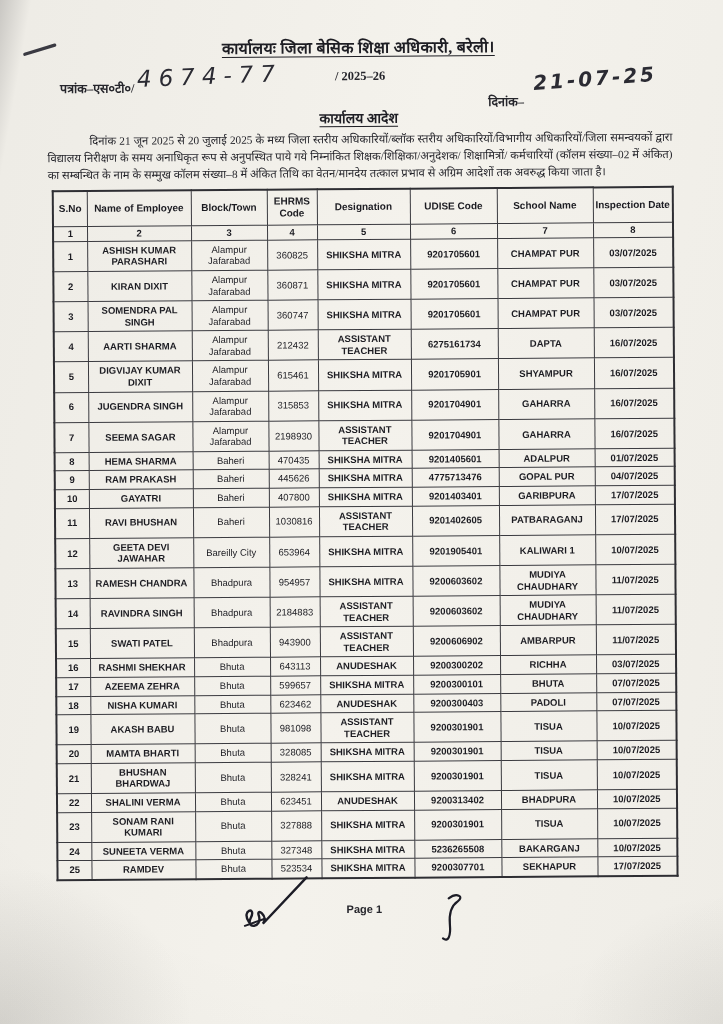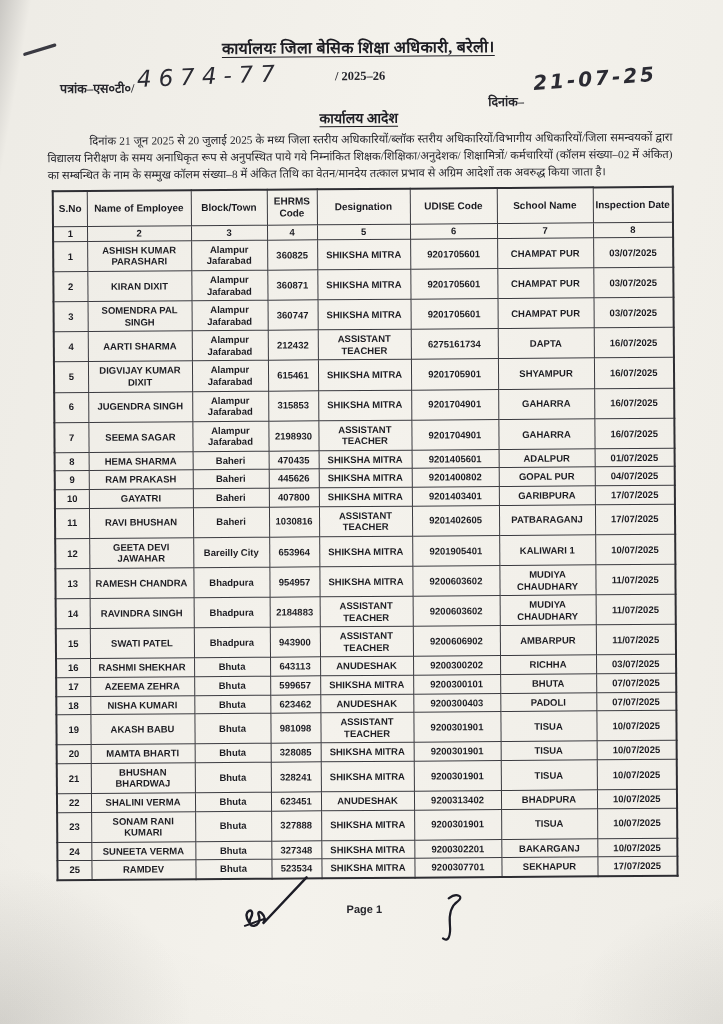--- a/index.html
+++ b/index.html
@@ -60,21 +60,21 @@
     border:2px solid #2e2e33;
   }
   table.doc th,table.doc td{
     border:1.2px solid #3b3b40;text-align:center;vertical-align:middle;
     padding:3px 2px;line-height:1.22;overflow:hidden;
     color:#1c1c22;
   }
   table.doc thead th{font-size:10px;font-weight:700;height:28px;}
   table.doc tr.num-row th{font-size:9.5px;font-weight:700;height:12px;padding:1px;}
   table.doc tbody td{font-size:9.5px;font-weight:700;}
-  table.doc tbody td.c-block,table.doc tbody td.c-ehrms{font-weight:700;}
+  table.doc tbody td.c-block,table.doc tbody td.c-ehrms{font-weight:400;}
 
   .footer{position:relative;height:70px;margin-top:8px;}
   .page-num{
     position:absolute;left:0;right:0;top:16px;text-align:center;
     font-size:11px;font-weight:700;color:#26262c;
   }
   .sig{position:absolute;}
   .sig-left{left:222px;top:-16px;}
   .sig-right{left:428px;top:2px;}
 </style>
@@ -214,21 +214,21 @@
           <td class="c-udise">9201405601</td>
           <td class="c-school">ADALPUR</td>
           <td class="c-date">01/07/2025</td>
         </tr>
         <tr>
           <td class="c-sno">9</td>
           <td class="c-name">RAM PRAKASH</td>
           <td class="c-block">Baheri</td>
           <td class="c-ehrms">445626</td>
           <td class="c-desig">SHIKSHA MITRA</td>
-          <td class="c-udise">9201400802</td>
+          <td class="c-udise">4775713476</td>
           <td class="c-school">GOPAL PUR</td>
           <td class="c-date">04/07/2025</td>
         </tr>
         <tr>
           <td class="c-sno">10</td>
           <td class="c-name">GAYATRI</td>
           <td class="c-block">Baheri</td>
           <td class="c-ehrms">407800</td>
           <td class="c-desig">SHIKSHA MITRA</td>
           <td class="c-udise">9201403401</td>
@@ -364,21 +364,21 @@
           <td class="c-udise">9200301901</td>
           <td class="c-school">TISUA</td>
           <td class="c-date">10/07/2025</td>
         </tr>
         <tr>
           <td class="c-sno">24</td>
           <td class="c-name">SUNEETA VERMA</td>
           <td class="c-block">Bhuta</td>
           <td class="c-ehrms">327348</td>
           <td class="c-desig">SHIKSHA MITRA</td>
-          <td class="c-udise">9200302201</td>
+          <td class="c-udise">5236265508</td>
           <td class="c-school">BAKARGANJ</td>
           <td class="c-date">10/07/2025</td>
         </tr>
         <tr>
           <td class="c-sno">25</td>
           <td class="c-name">RAMDEV</td>
           <td class="c-block">Bhuta</td>
           <td class="c-ehrms">523534</td>
           <td class="c-desig">SHIKSHA MITRA</td>
           <td class="c-udise">9200307701</td>

